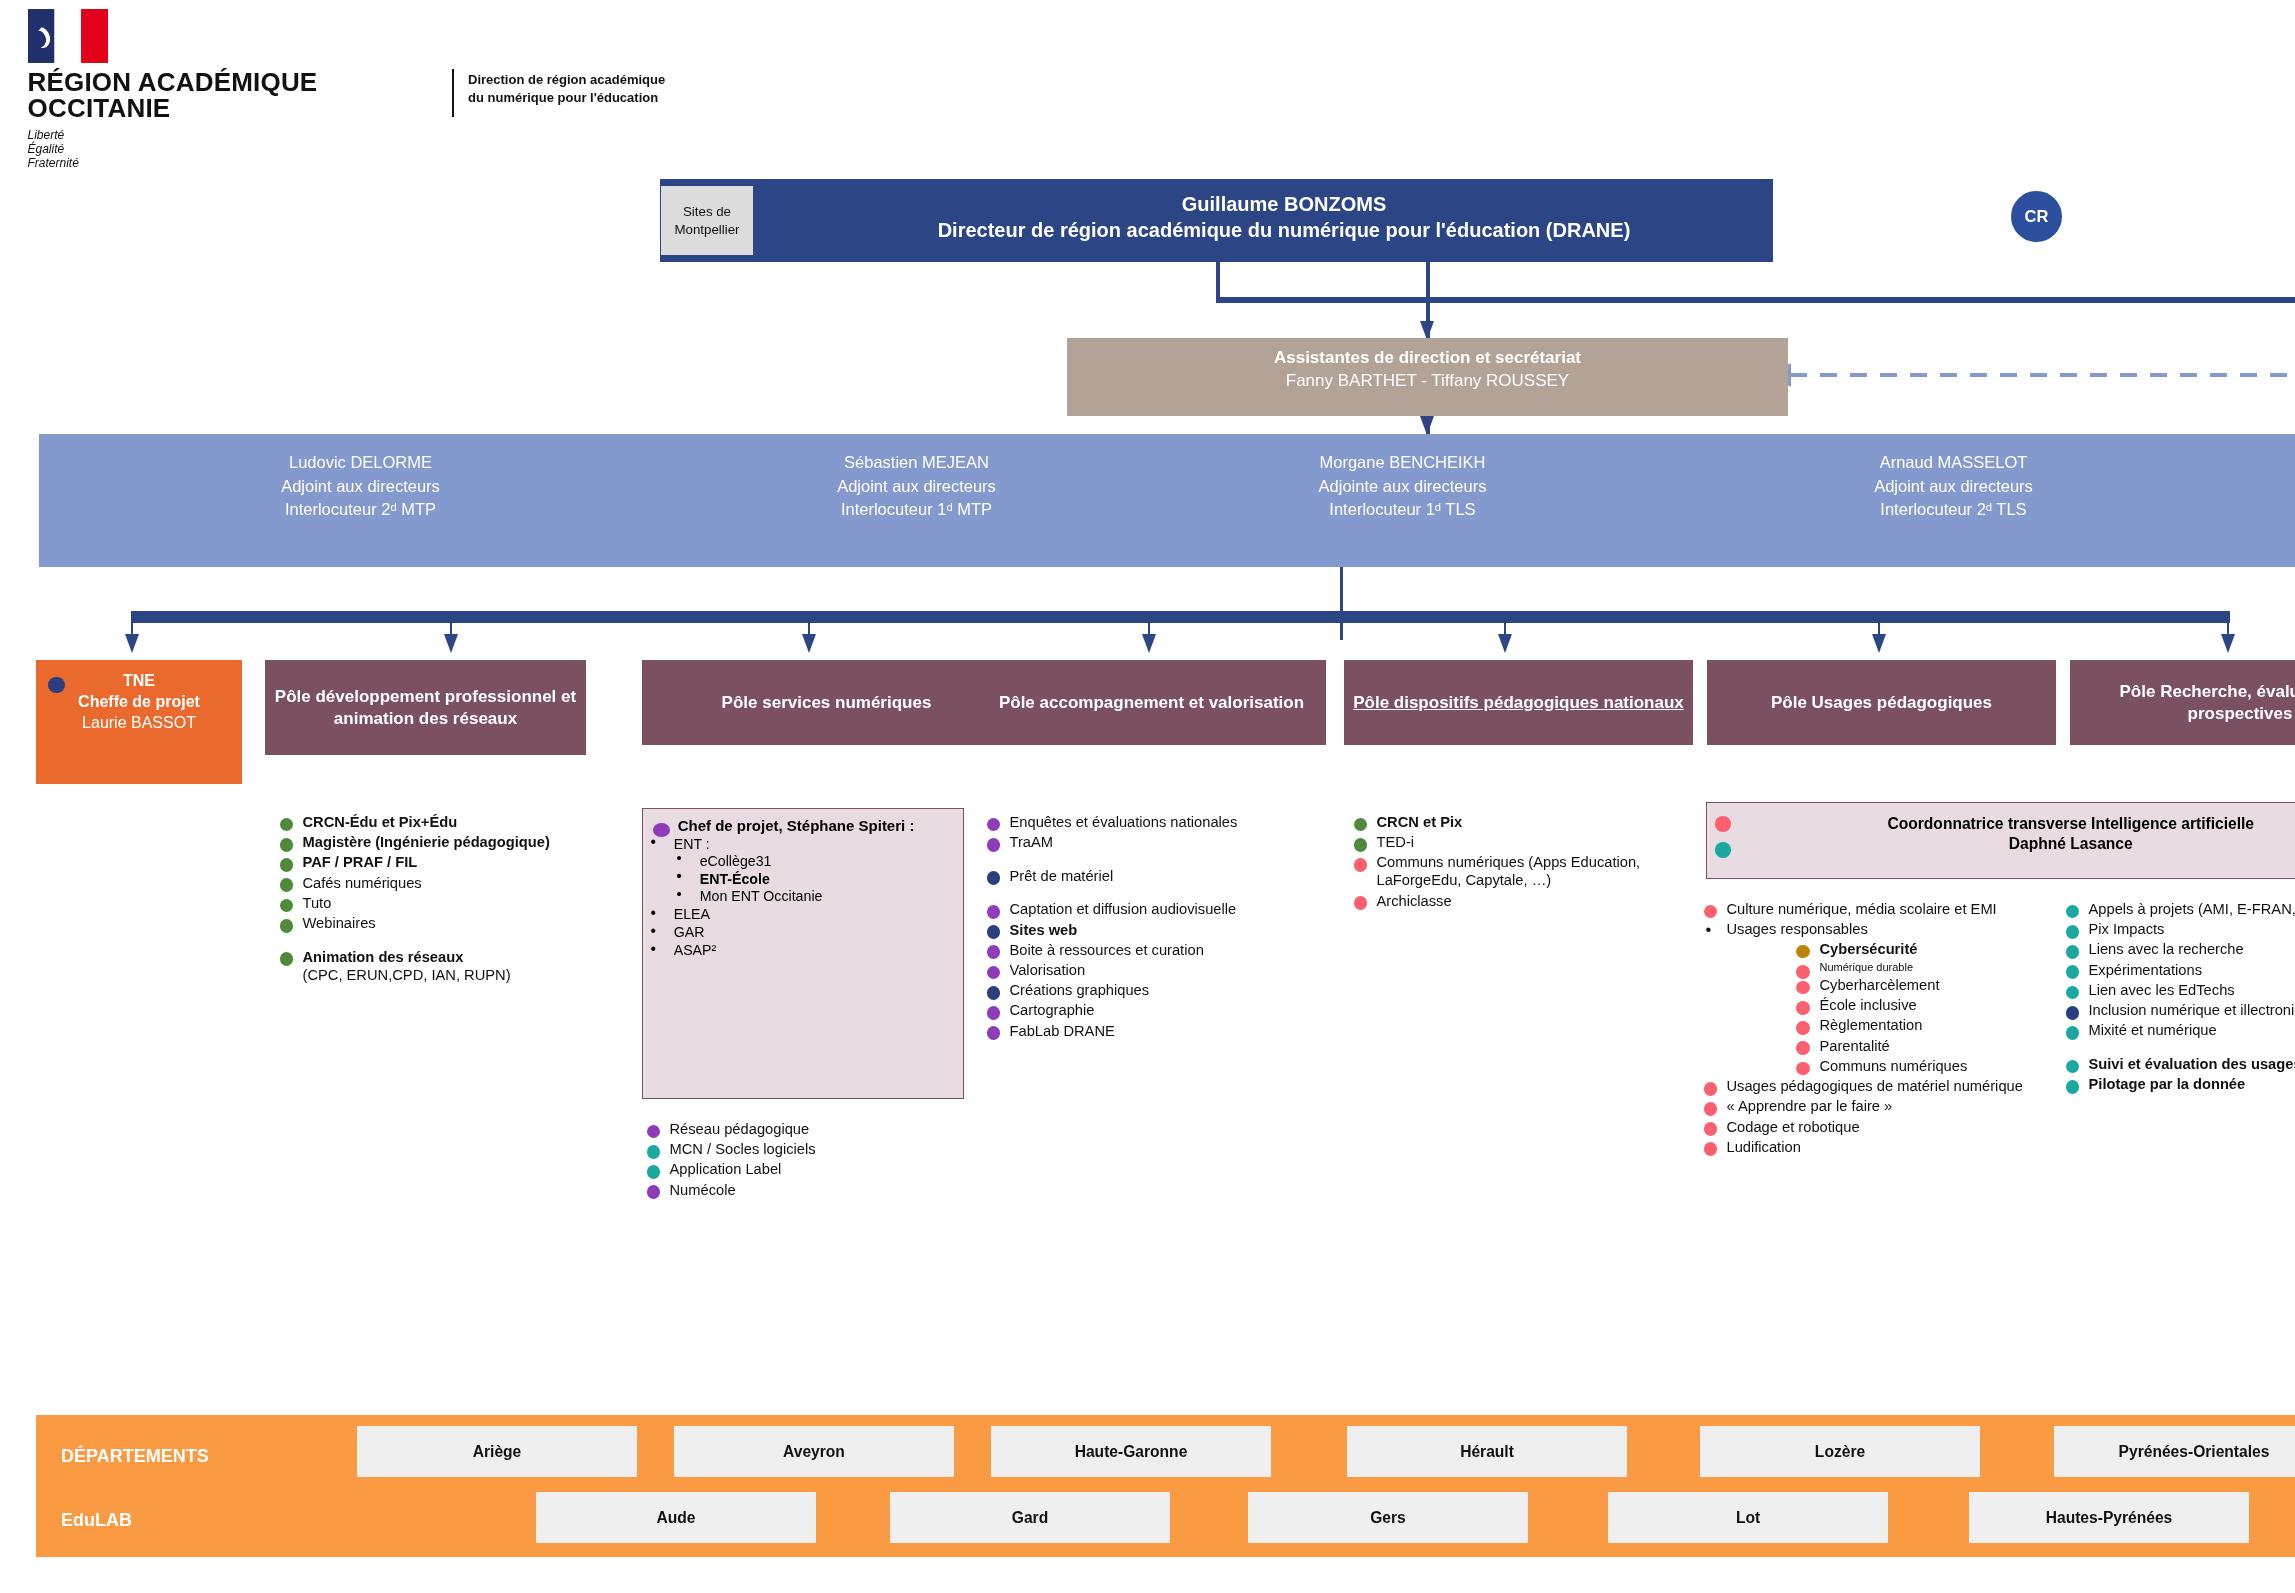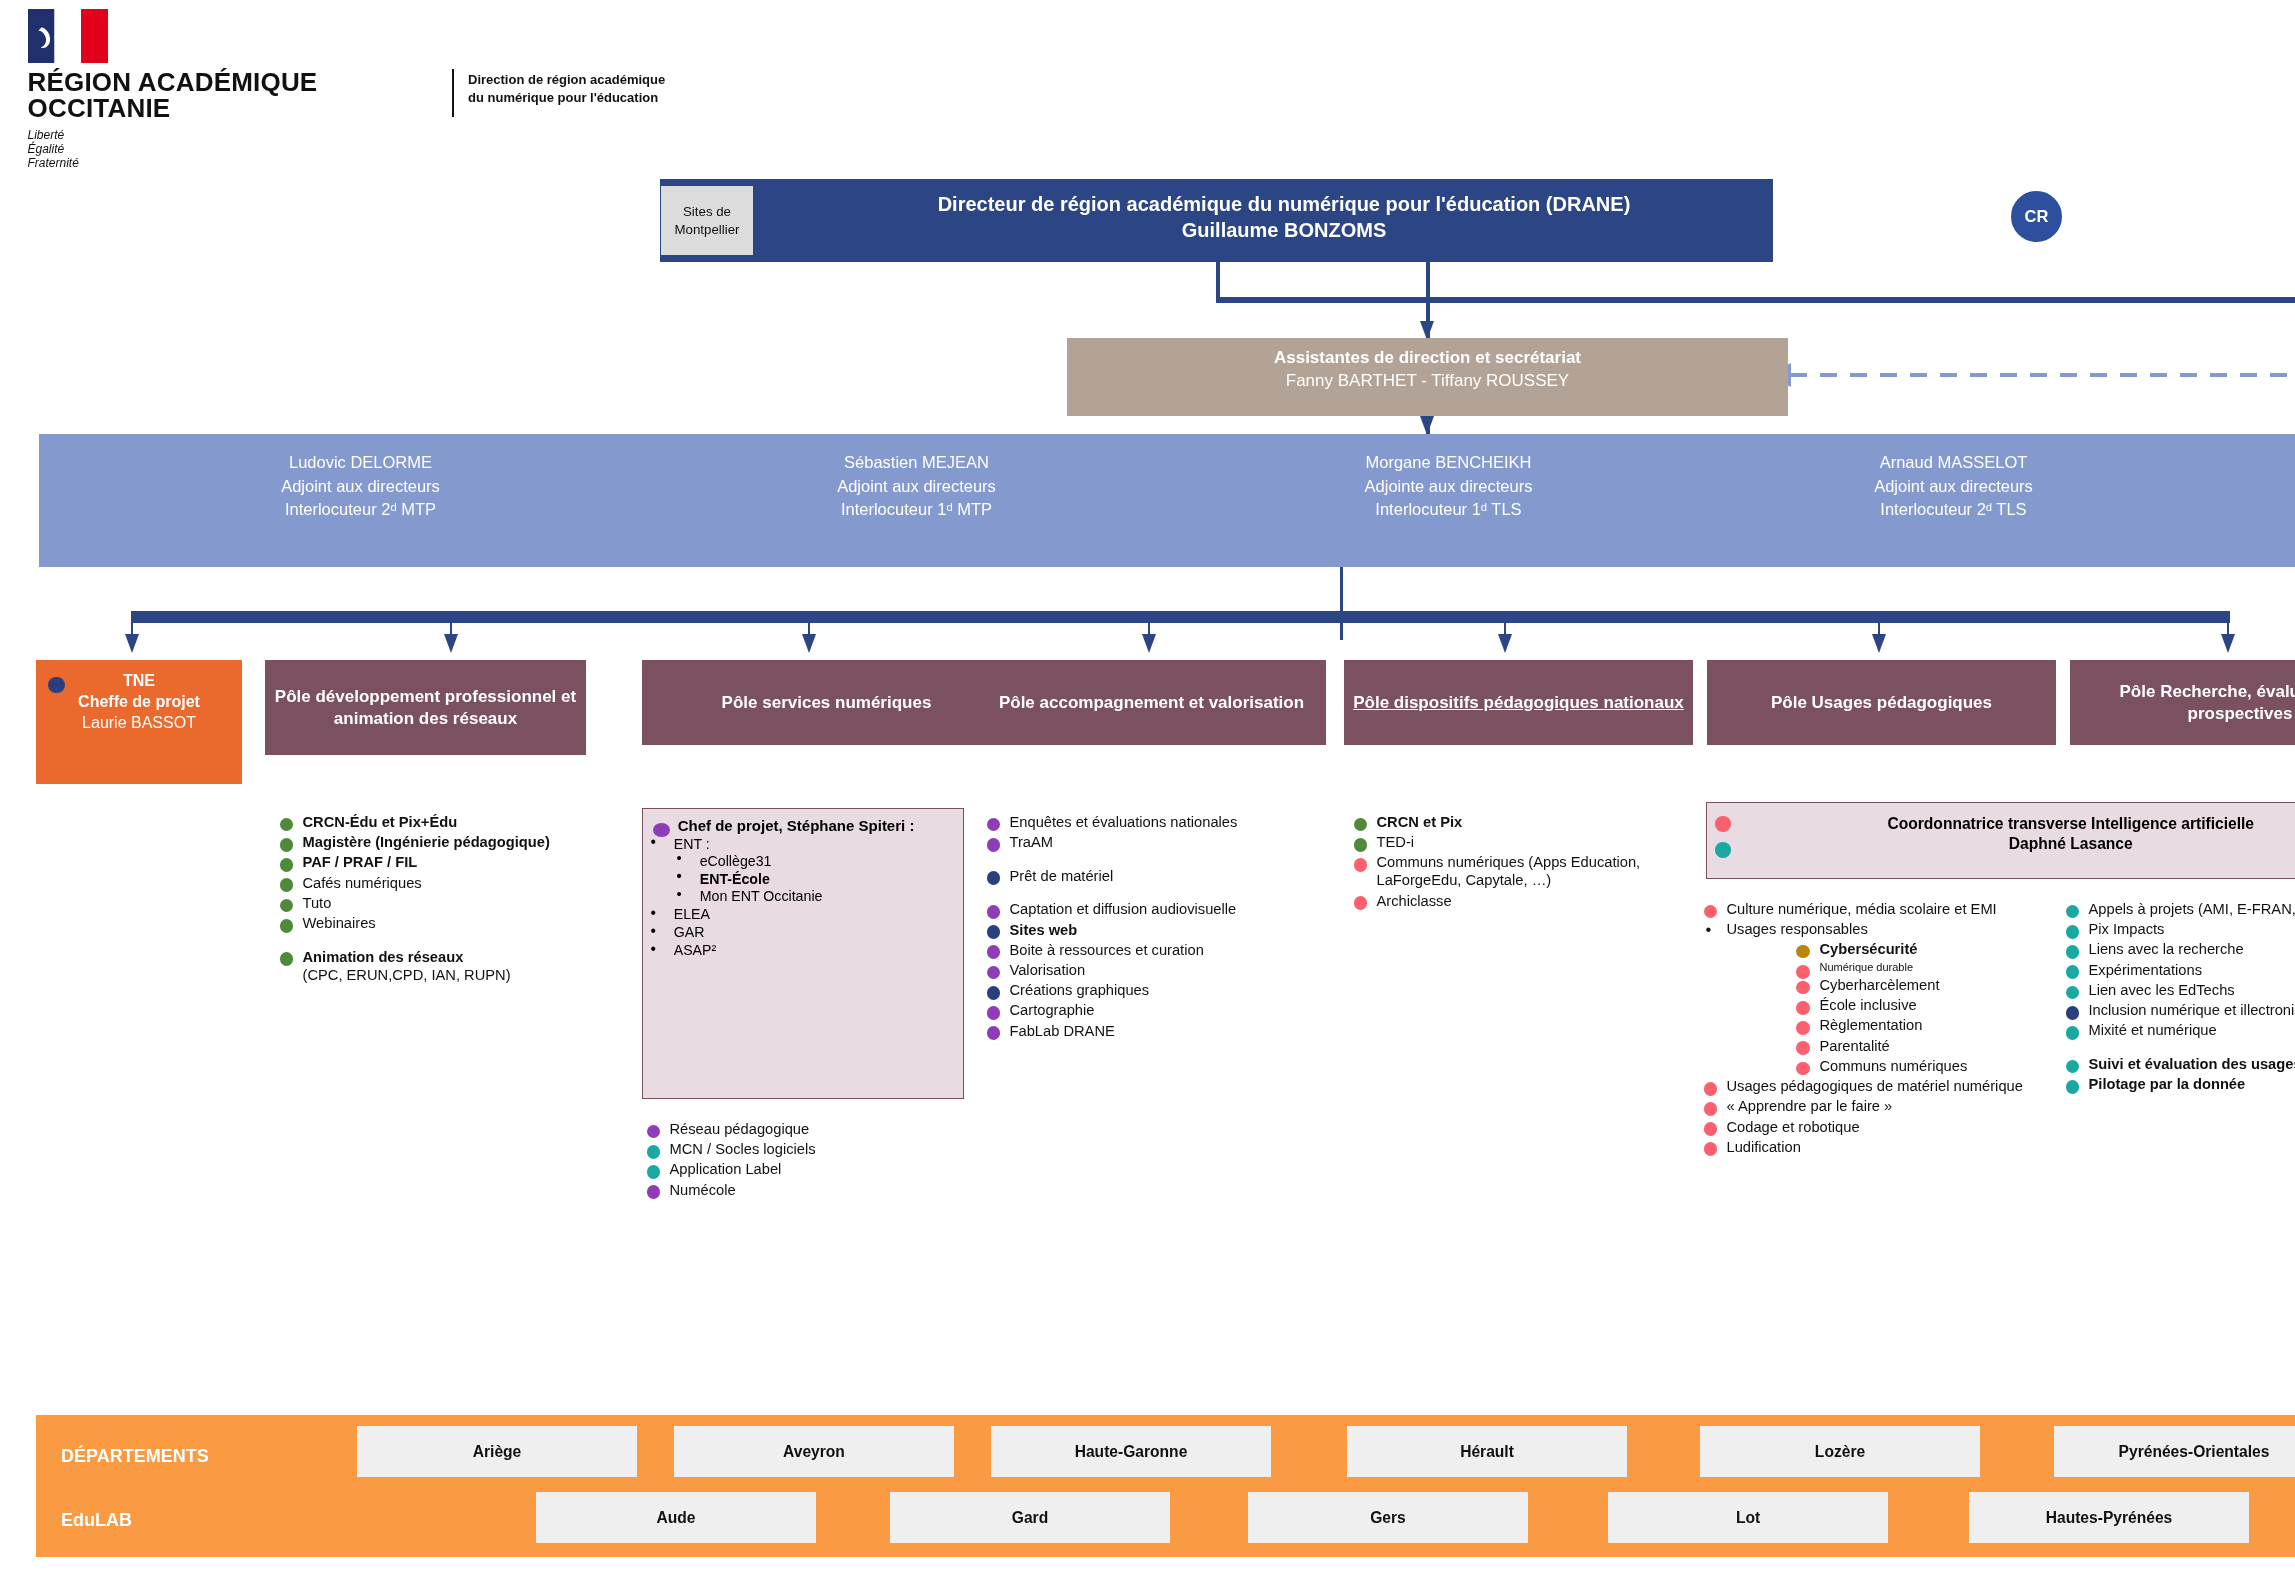--- a/index.html
+++ b/index.html
@@ -95,22 +95,22 @@
     </div>
   </div>
   <div class="hdr-sep"></div>
   <div class="hdr-sub">
     <div>Direction de région académique</div>
     <div>du numérique pour l'éducation</div>
   </div>
 
   <div class="box dir-box">
     <div class="dir-title">
+      <div>Guillaume BONZOMS</div>
       <div>Directeur de région académique du numérique pour l'éducation (DRANE)</div>
-      <div>Guillaume BONZOMS</div>
     </div>
   </div>
   <div class="site-chip chip-mtp">
     <div>
       <div>Sites de</div>
       <div>Montpellier</div>
     </div>
   </div>
   <div class="cr-circle cr1">CR</div>
 
@@ -135,21 +135,21 @@
     <div class="band-col" style="left:179px;">
       <div>Ludovic DELORME</div>
       <div>Adjoint aux directeurs</div>
       <div>Interlocuteur 2ᵈ MTP</div>
     </div>
     <div class="band-col" style="left:735px;">
       <div>Sébastien MEJEAN</div>
       <div>Adjoint aux directeurs</div>
       <div>Interlocuteur 1ᵈ MTP</div>
     </div>
-    <div class="band-col" style="left:1267px;">
+    <div class="band-col" style="left:1221px;">
       <div>Morgane BENCHEIKH</div>
       <div>Adjointe aux directeurs</div>
       <div>Interlocuteur 1ᵈ TLS</div>
     </div>
     <div class="band-col" style="left:1772px;">
       <div>Arnaud MASSELOT</div>
       <div>Adjoint aux directeurs</div>
       <div>Interlocuteur 2ᵈ TLS</div>
     </div>
   </div>

